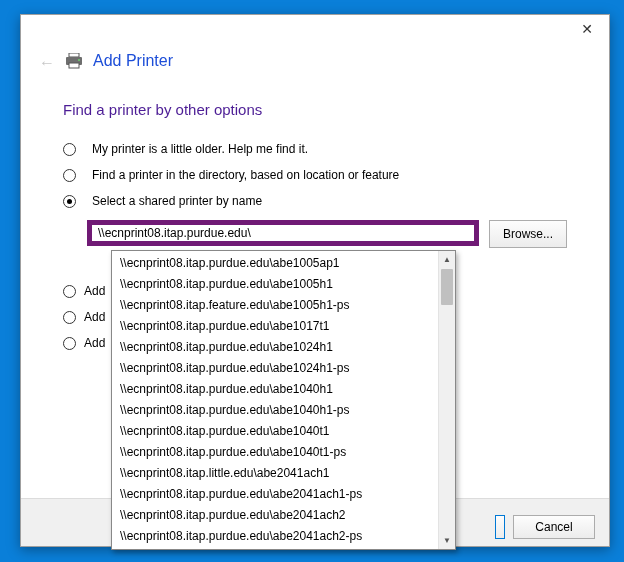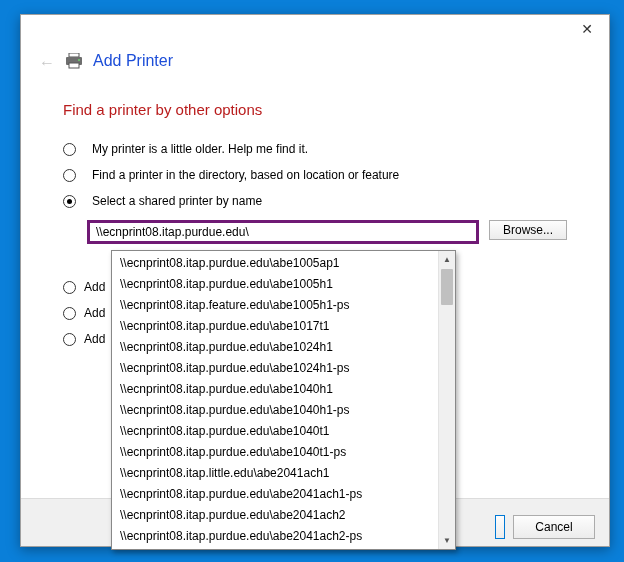--- a/index.html
+++ b/index.html
@@ -54,21 +54,21 @@
   .printer-icon svg { display: block; }
   .header-title {
     font-size: 16px;
     color: #1d4ed8;
   }
   .content {
     padding: 26px 42px 0 42px;
     position: relative;
   }
   .heading {
-    color: #b91c1c;
+    color: #4c1d95;
     font-size: 15px;
     font-weight: 400;
     margin-bottom: 24px;
   }
   .radio-row {
     display: flex;
     align-items: center;
     gap: 16px;
     margin-bottom: 12px;
     font-size: 12px;
@@ -93,29 +93,29 @@
   }
   .input-row {
     display: flex;
     gap: 10px;
     margin: 6px 0 0 24px;
     position: relative;
   }
   .text-input {
     flex: 1;
     height: 24px;
-    border: 3px solid #701a75;
+    border: 5px solid #701a75;
     padding: 8px 6px;
     font-size: 12px;
     font-family: inherit;
     outline: none;
   }
   .browse-btn {
     width: 78px;
-    height: 20px;
+    height: 28px;
     background: linear-gradient(#fdfdfd,#ececec);
     border: 1px solid #acacac;
     font-size: 12px;
     font-family: inherit;
     cursor: pointer;
   }
   .dropdown {
     position: absolute;
     left: 24px;
     top: 30px;

